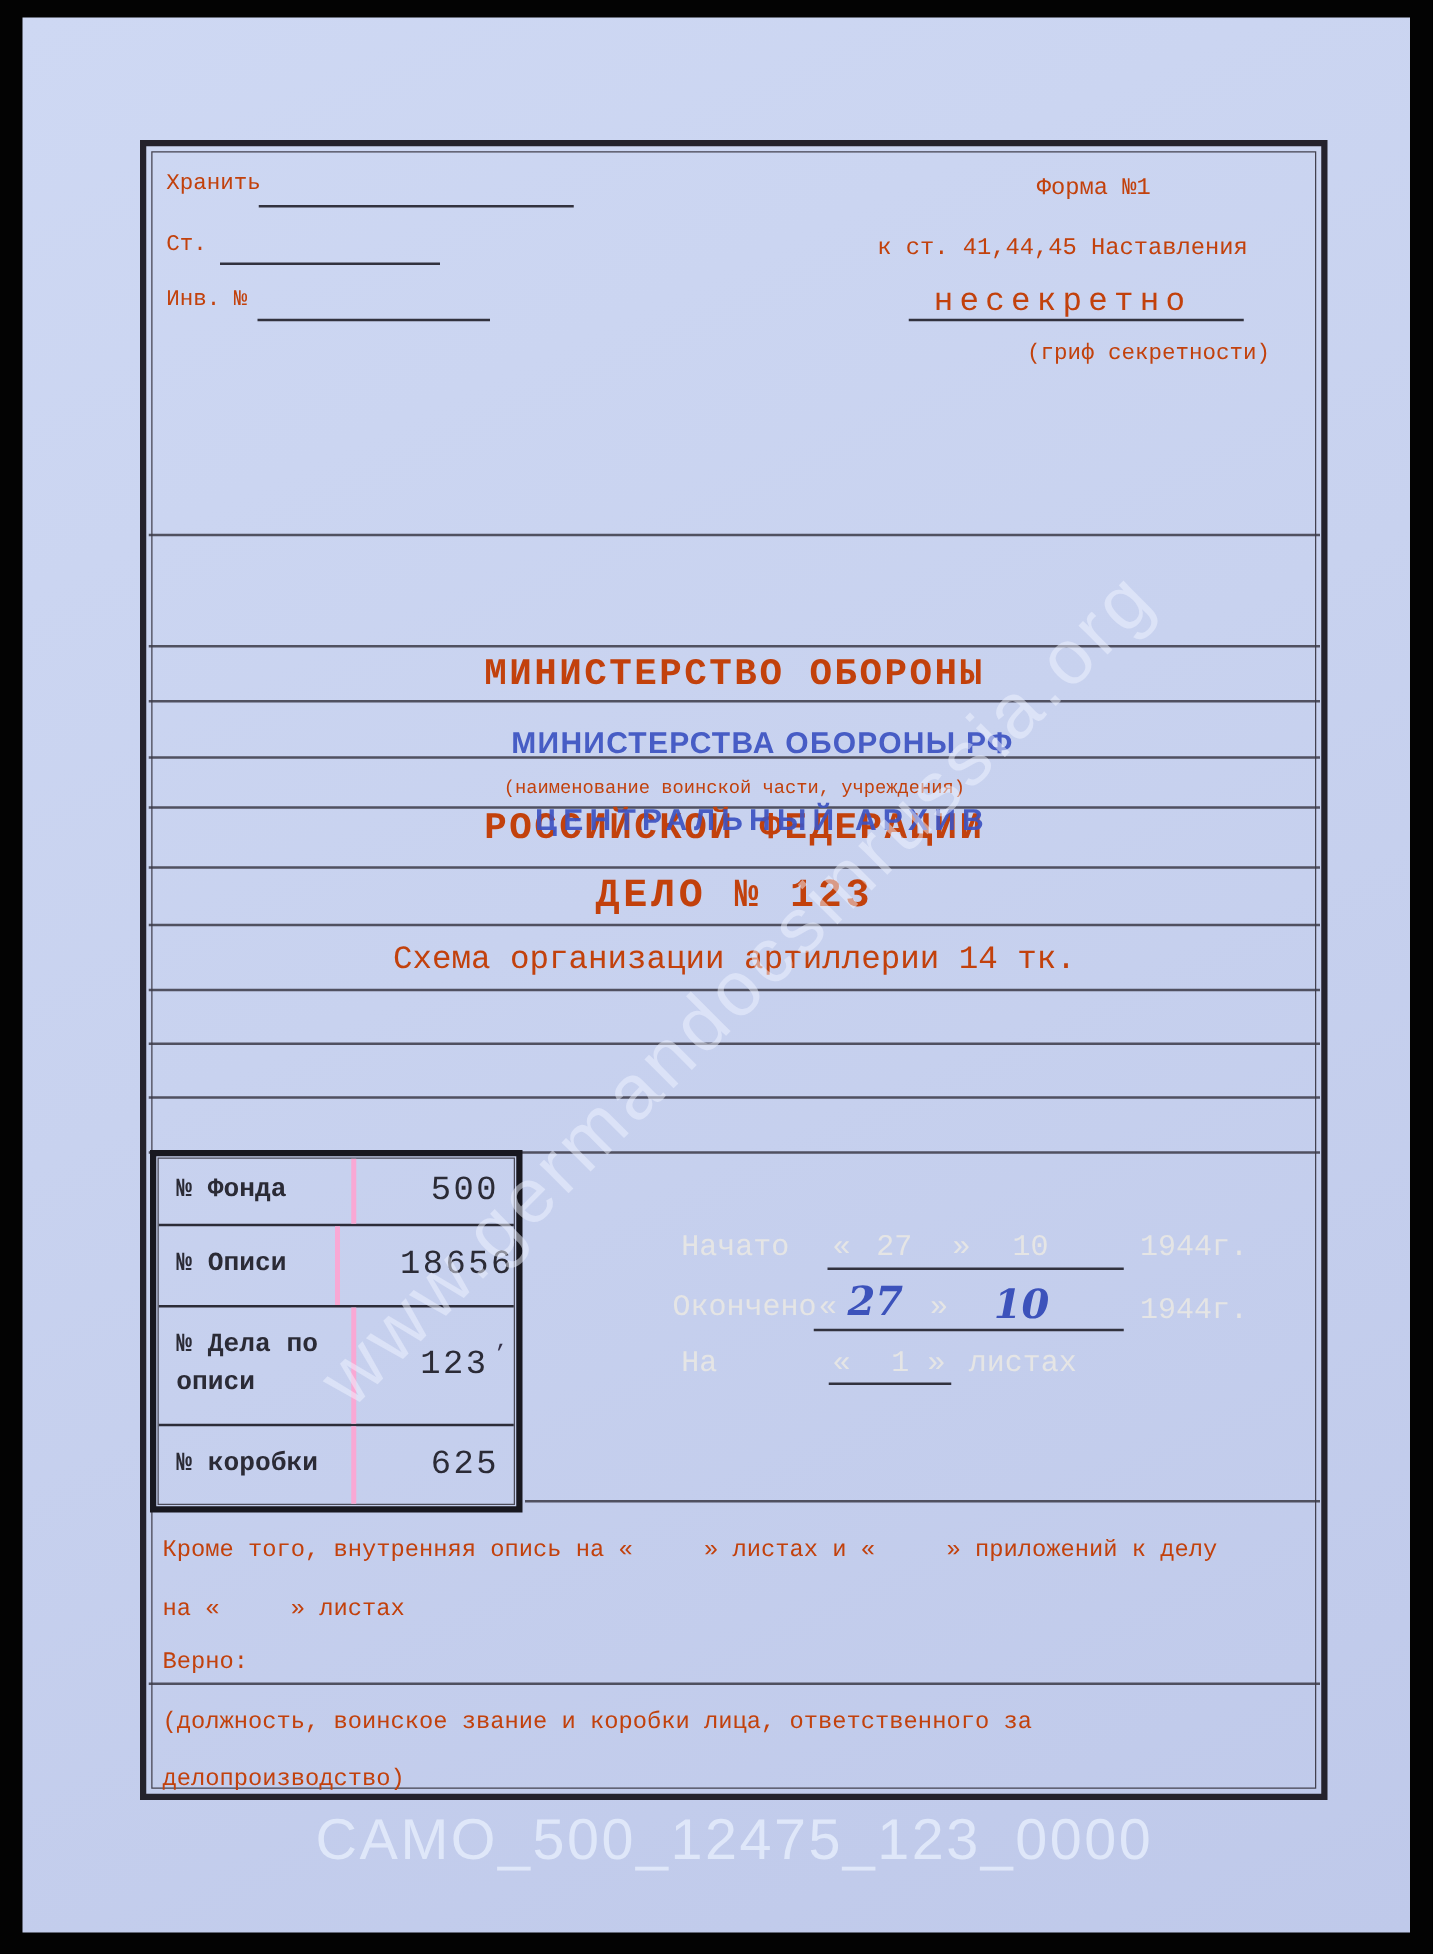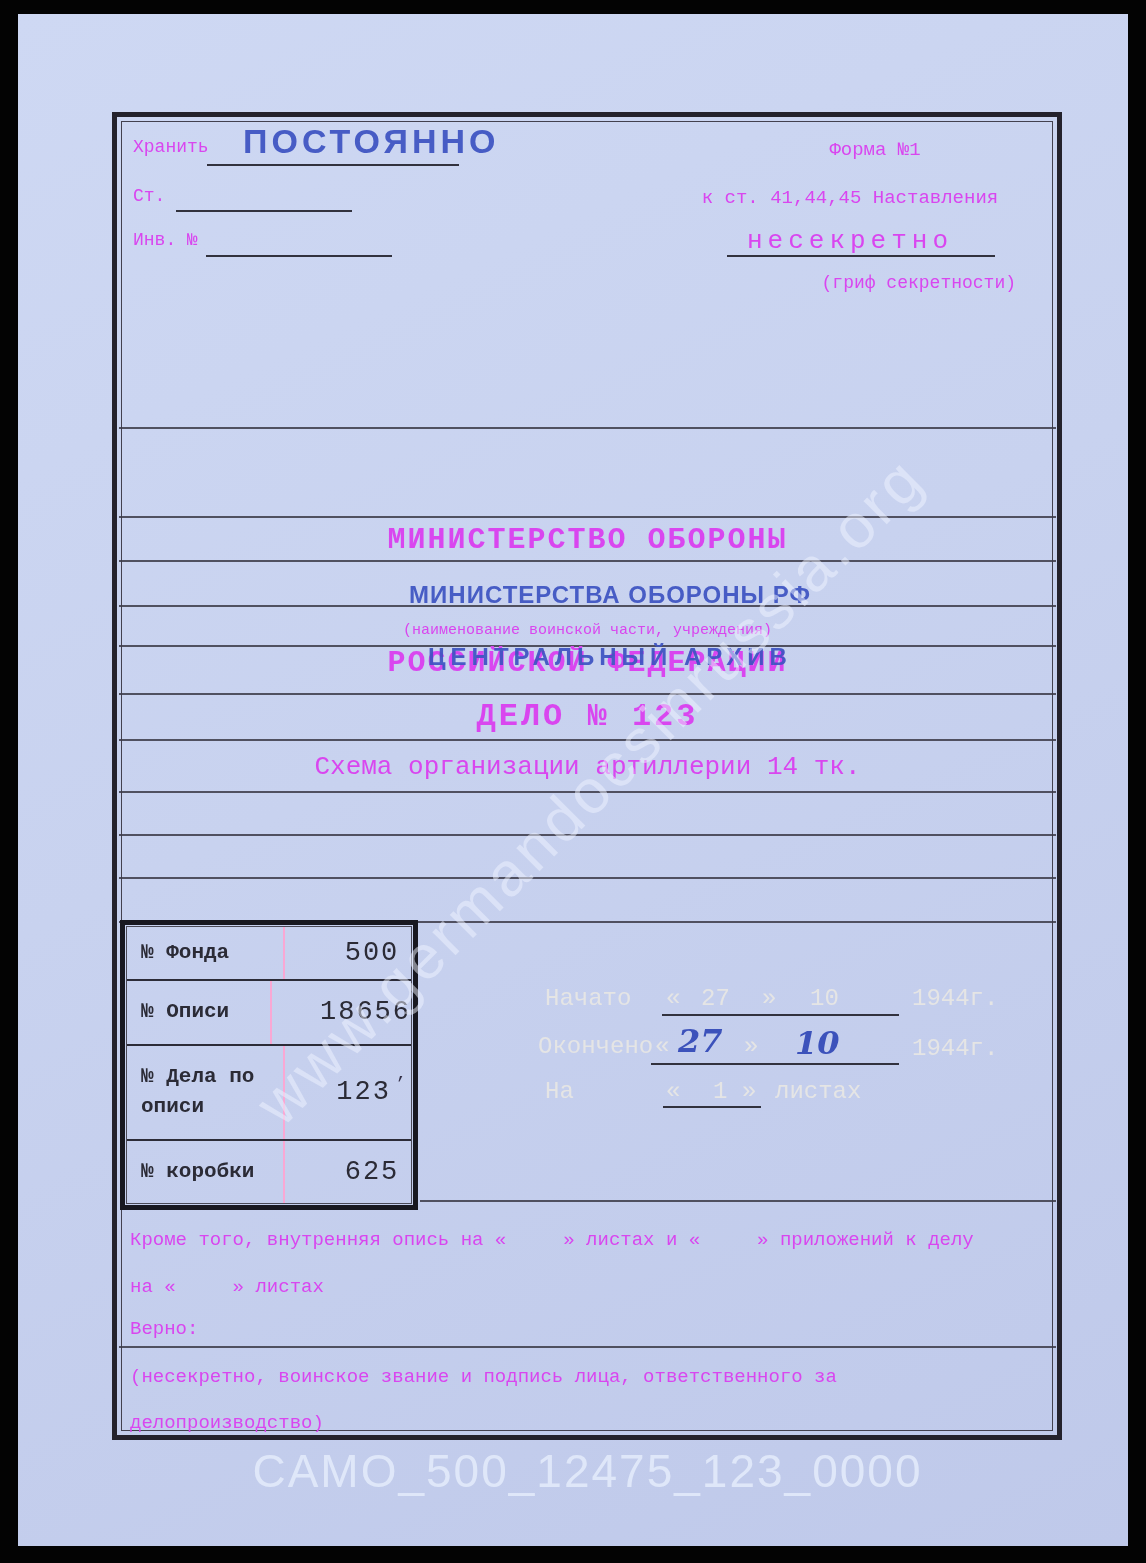--- a/index.html
+++ b/index.html
@@ -4,38 +4,38 @@
 <style>
   html,body{margin:0;padding:0;background:#000;}
   .page{position:relative;width:1146px;height:1563px;background:#030303;overflow:hidden;
         font-family:"Liberation Mono","DejaVu Sans Mono",monospace;}
   .paper{position:absolute;left:18px;top:14px;width:1110px;height:1532px;
          background:linear-gradient(155deg,#ced8f3 0%,#c8d2ef 45%,#bfc9ea 100%);}
   .docbox{position:absolute;left:112px;top:112px;width:950px;height:1328px;
           border:5px solid #24222c;box-sizing:border-box;}
   .docbox-inner{position:absolute;inset:4px;border:1.6px solid #43414f;}
   .rline{position:absolute;left:119px;width:937px;height:0;border-top:2px solid #3b3a46;opacity:.85;}
-  .txt{position:absolute;color:#d946ef;white-space:pre;}
+  .txt{position:absolute;color:#c2410c;white-space:pre;}
   .small{font-size:18px;}
   .mid{font-size:19px;}
   .center{left:119px;width:937px;text-align:center;}
   .uline{position:absolute;height:0;border-top:2px solid #32323e;}
   .stamp-blue{color:#3d53c2;font-family:"Liberation Sans","DejaVu Sans",sans-serif;font-weight:bold;}
   .hand{position:absolute;color:#3c52bb;font-family:"DejaVu Serif",serif;font-style:italic;font-weight:bold;}
   .title{font-weight:bold;font-size:30px;letter-spacing:2px;line-height:41px;}
   .delo{font-weight:bold;font-size:32px;letter-spacing:3px;}
   .subject{font-size:26px;}
   .caption{font-size:15px;text-align:center;}
   .reg-table{position:absolute;left:120px;top:920px;width:298px;height:290px;
              border:5px solid #181820;box-sizing:border-box;background:transparent;}
   .reg-inner{position:absolute;inset:1px;border:1.5px solid #4a4a58;display:flex;flex-direction:column;}
   .reg-row{display:flex;border-bottom:2px solid #2c2c38;flex:1;}
   .reg-row:last-child{border-bottom:none;}
   .reg-row.r1{flex:0 0 19%;} .reg-row.r2{flex:0 0 22.5%;} .reg-row.r3{flex:1;justify-content:flex-end;} .reg-row.r4{flex:0 0 22.5%;}
-  .reg-label{width:158px;border-right:2px solid #f9a8d4;display:flex;align-items:center;
+  .reg-label{width:158px;border-right:4px solid #f9a8d4;display:flex;align-items:center;
              padding-left:14px;box-sizing:border-box;font-weight:bold;font-size:21px;
              color:#2b2b36;line-height:30px;white-space:normal;}
   .reg-value{flex:1;display:flex;align-items:center;justify-content:center;
              font-size:27px;letter-spacing:2px;color:#2b2b36;padding-left:48px;}
   .reg-mark{font-size:18px;color:#343048;transform:translateY(-8px);margin-left:4px;}
   .daterow{font-size:24px;color:#e5e5e5;}
   .wm-diag{position:absolute;left:90px;top:755px;width:1000px;text-align:center;
            font-family:"Liberation Sans","DejaVu Sans",sans-serif;font-size:62px;font-weight:400;
            letter-spacing:4px;color:rgba(240,244,255,0.5);transform:rotate(-45deg);pointer-events:none;}
   .wm-bottom{position:absolute;left:119px;top:1444px;width:937px;text-align:center;
@@ -60,21 +60,20 @@
   <div class="rline" style="top:693px"></div>
   <div class="rline" style="top:739px"></div>
   <div class="rline" style="top:791px"></div>
   <div class="rline" style="top:834px"></div>
   <div class="rline" style="top:877px"></div>
   <div class="rline" style="top:921px"></div>
   <div class="rline" style="top:1200px;left:420px;width:636px"></div>
   <div class="rline" style="top:1346px"></div>
 
   <div class="txt small" style="left:133px;top:137px">Хранить</div>
-  <div class="txt stamp-blue" style="left:243px;top:122px;font-size:34px;letter-spacing:4px;opacity:.93">ПОСТОЯННО</div>
   <div class="uline" style="left:207px;top:164px;width:252px"></div>
 
   <div class="txt small" style="left:133px;top:186px">Ст.</div>
   <div class="uline" style="left:176px;top:210px;width:176px"></div>
 
   <div class="txt small" style="left:133px;top:230px">Инв. №</div>
   <div class="uline" style="left:206px;top:255px;width:186px"></div>
 
   <div class="txt mid" style="left:705px;top:139px;width:340px;text-align:center">Форма №1</div>
   <div class="txt mid" style="left:660px;top:187px;width:380px;text-align:center">к ст. 41,44,45 Наставления</div>
@@ -143,19 +142,19 @@
     <div class="txt daterow" style="left:713px;top:1078px">1</div>
     <div class="txt daterow" style="left:742px;top:1078px">»</div>
     <div class="uline" style="left:663px;top:1106px;width:98px"></div>
     <div class="txt daterow" style="left:775px;top:1078px">листах</div>
   </div>
 
   <div>
     <div class="txt mid" style="left:130px;top:1229px">Кроме того, внутренняя опись на «     » листах и «     » приложений к делу</div>
     <div class="txt mid" style="left:130px;top:1276px">на «     » листах</div>
     <div class="txt mid" style="left:130px;top:1318px">Верно:</div>
-    <div class="txt mid" style="left:130px;top:1366px">(несекретно, воинское звание и подпись лица, ответственного за</div>
+    <div class="txt mid" style="left:130px;top:1366px">(должность, воинское звание и коробки лица, ответственного за</div>
     <div class="txt mid" style="left:130px;top:1412px">делопроизводство)</div>
   </div>
 
   <div class="wm-diag">www.germandocsinrussia.org</div>
   <div class="wm-bottom">CAMO_500_12475_123_0000</div>
 </div>
 
 </body></html>

